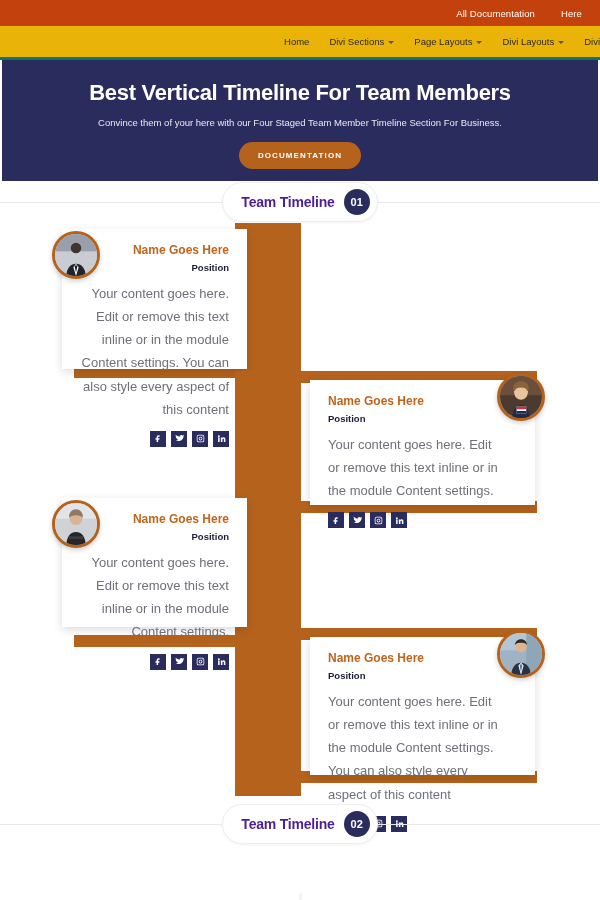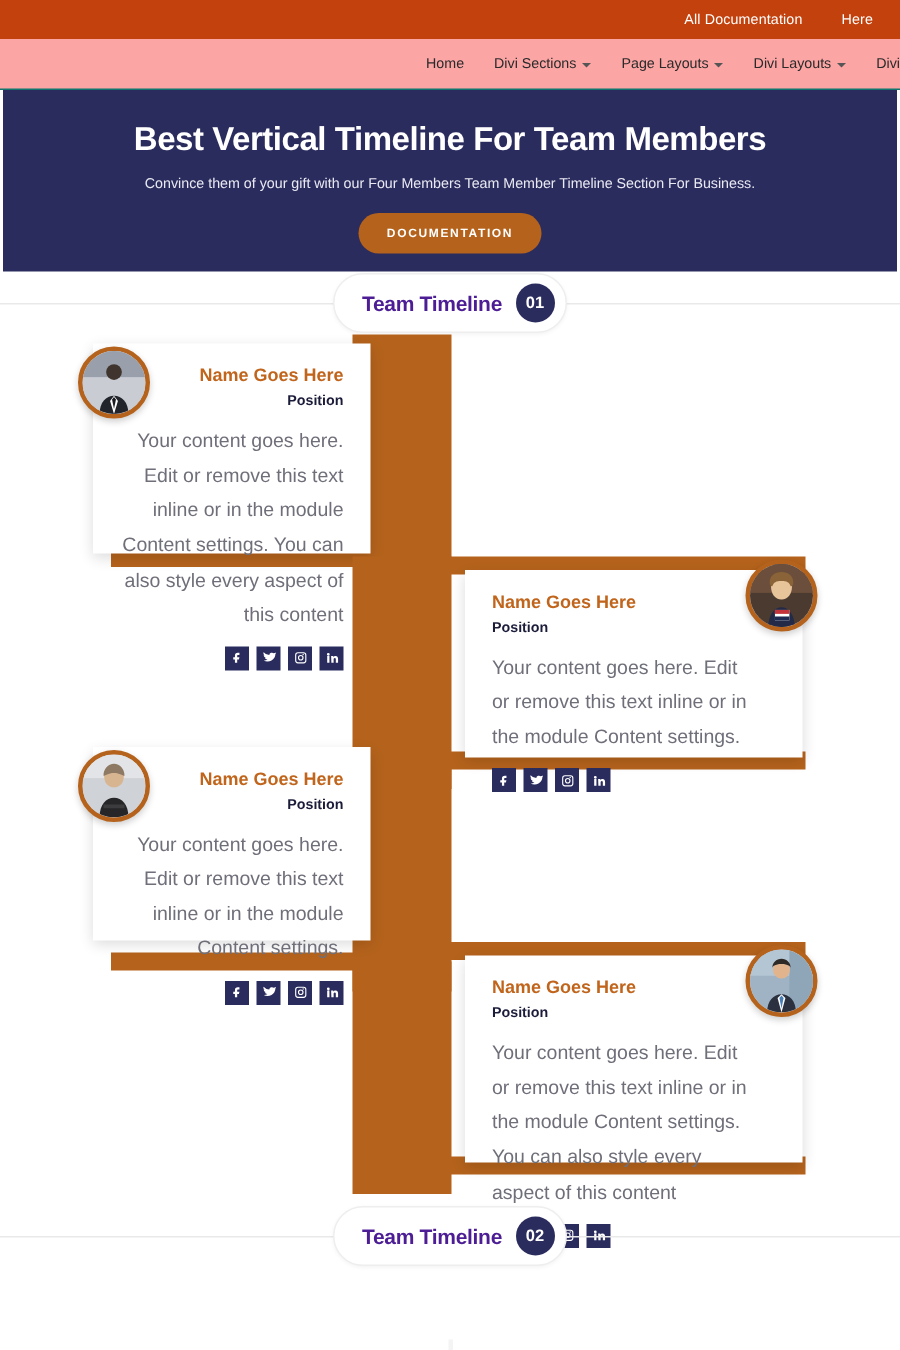--- a/index.html
+++ b/index.html
@@ -29,25 +29,25 @@
     color: #ffffff;
     font-size: 9.5px;
     text-decoration: none;
     letter-spacing: .1px;
     white-space: nowrap;
   }
 
   
   .mainnav {
     height: 34px;
-    background: #fca5a5;
+    background: #eab308;
     display: flex;
     align-items: center;
     justify-content: flex-end;
-    border-bottom: 1px solid #0f766e;
+    border-bottom: 3px solid #0f766e;
     padding-right: 0px;
     overflow: hidden;
   }
   .navlist { display: flex; align-items: center; gap: 20px; padding-right: 0; }
   .navitem {
     display: flex;
     align-items: center;
     gap: 4px;
     color: #2a2a2a;
     font-size: 9.5px;
@@ -214,21 +214,21 @@
         <span class="caret"></span>
       </a>
       <a href="#" class="navitem">
         <span>Divi</span>
       </a>
     </div>
   </nav>
 
   <section class="hero">
     <h1>Best Vertical Timeline For Team Members</h1>
-    <p>Convince them of your gift with our Four Members Team Member Timeline Section For Business.</p>
+    <p>Convince them of your here with our Four Staged Team Member Timeline Section For Business.</p>
     <button class="hero-btn">DOCUMENTATION</button>
   </section>
 
   <div class="badge-wrap">
     <div class="badge-line"></div>
     <div class="badge-pill">
       <span class="badge-title">Team Timeline</span>
       <span class="badge-num">01</span>
     </div>
   </div>

